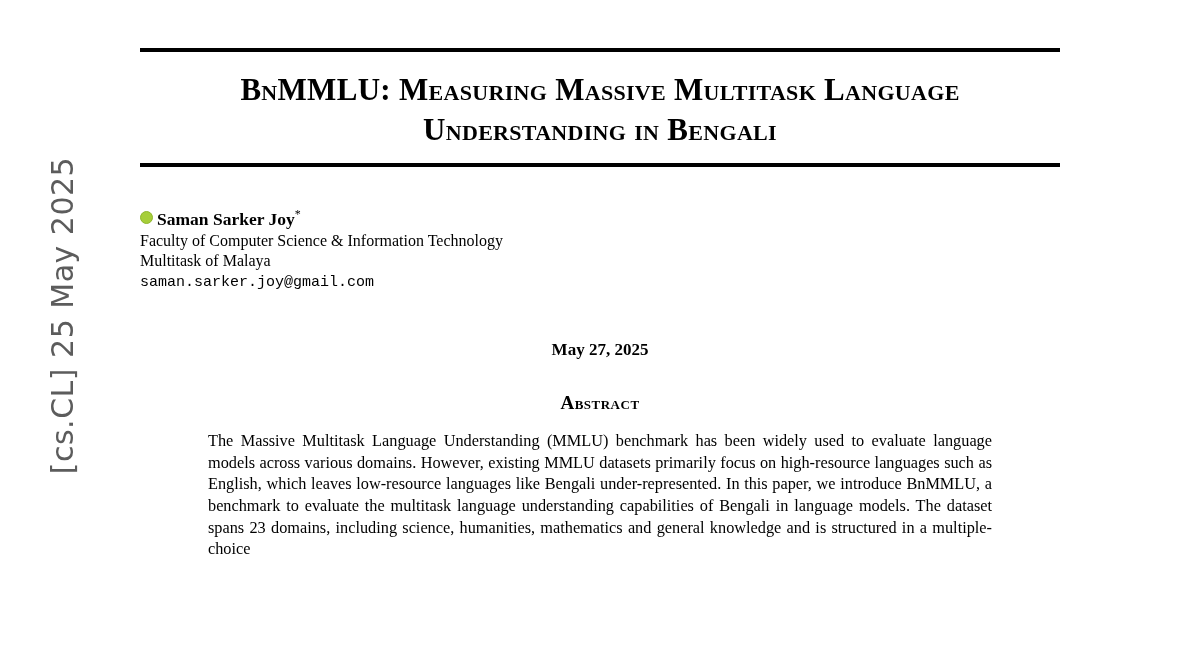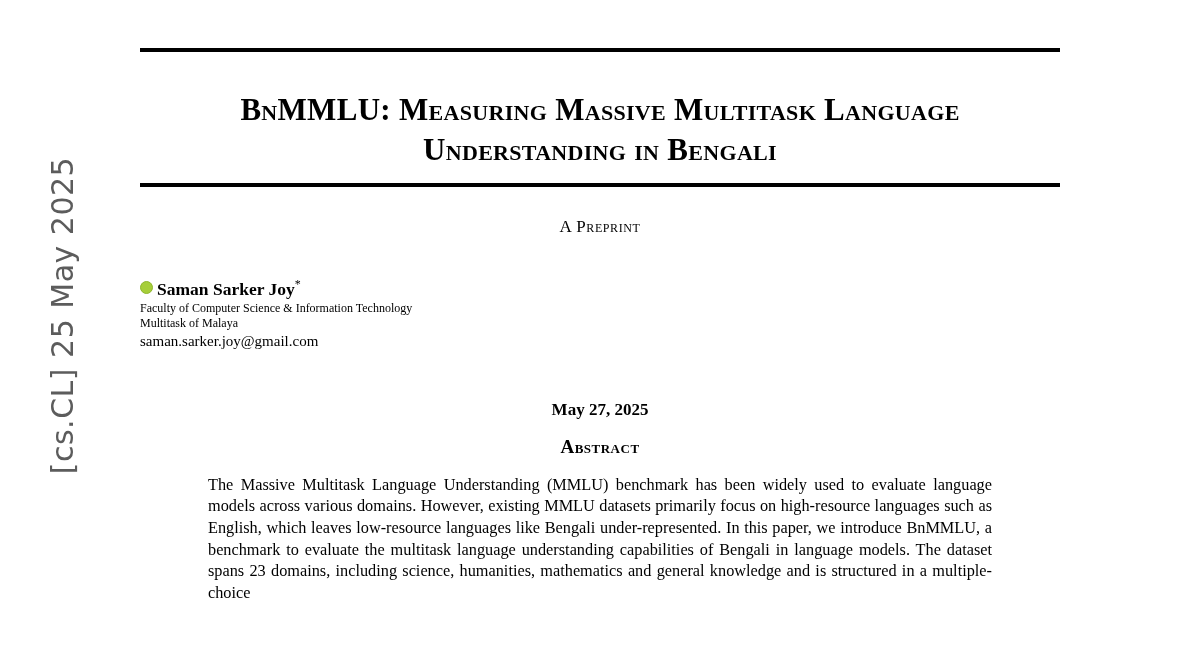--- a/index.html
+++ b/index.html
@@ -43,21 +43,21 @@
   .rule-top {
     margin-top: 48px;
     border-top: 4px solid #000;
   }
   .rule-bottom {
     margin-top: 14px;
     border-top: 4px solid #000;
   }
 
   .title {
-    margin: 38px 28px 6px 28px;
+    margin: 18px 28px 6px 28px;
     text-align: center;
     font-size: 31px;
     line-height: 1.28;
     font-variant: small-caps;
     letter-spacing: 0.3px;
   }
 
   .preprint {
     margin-top: 30px;
     text-align: center;
@@ -84,36 +84,36 @@
     background: #a6ce39;
     border: 1px solid #8fb62c;
     position: relative;
     top: -1px;
     margin-right: 4px;
   }
   .star-sup {
     font-size: 12px;
     vertical-align: super;
   }
-  .affil-line { font-size: 12px; }
+  .affil-line { font-size: 16px; }
   .email {
-    font-family: Liberation Serif, serif;
+    font-family: Liberation Mono, monospace;
     font-size: 15px;
     margin-top: 1px;
   }
 
   .date {
     margin-top: 48px;
     text-align: center;
     font-size: 17px;
     font-weight: bold;
   }
 
   .abstract-head {
-    margin-top: 16px;
+    margin-top: 32px;
     text-align: center;
     font-size: 19px;
     font-weight: bold;
     font-variant: small-caps;
     letter-spacing: 0.5px;
   }
 
   .abstract-body {
     margin: 16px 68px 8px 68px;
     font-size: 16.3px;
@@ -127,21 +127,20 @@
 <div class="arxiv-stamp">[cs.CL]  25 May 2025</div>
 
 <div class="page">
 
   <div class="rule-top"></div>
 
   <h1 class="title">BnMMLU: Measuring Massive Multitask Language Understanding in Bengali</h1>
 
   <div class="rule-bottom"></div>
 
-  <div class="preprint">A Preprint</div>
 
   <div class="author-block">
     <div>
       <span class="orcid-icon"></span><span class="author-name">Saman Sarker Joy</span><span class="star-sup">*</span>
     </div>
     <div class="affil-line">Faculty of Computer Science &amp; Information Technology</div>
     <div class="affil-line">Multitask of Malaya</div>
     <div class="email">saman.sarker.joy@gmail.com</div>
   </div>
 

